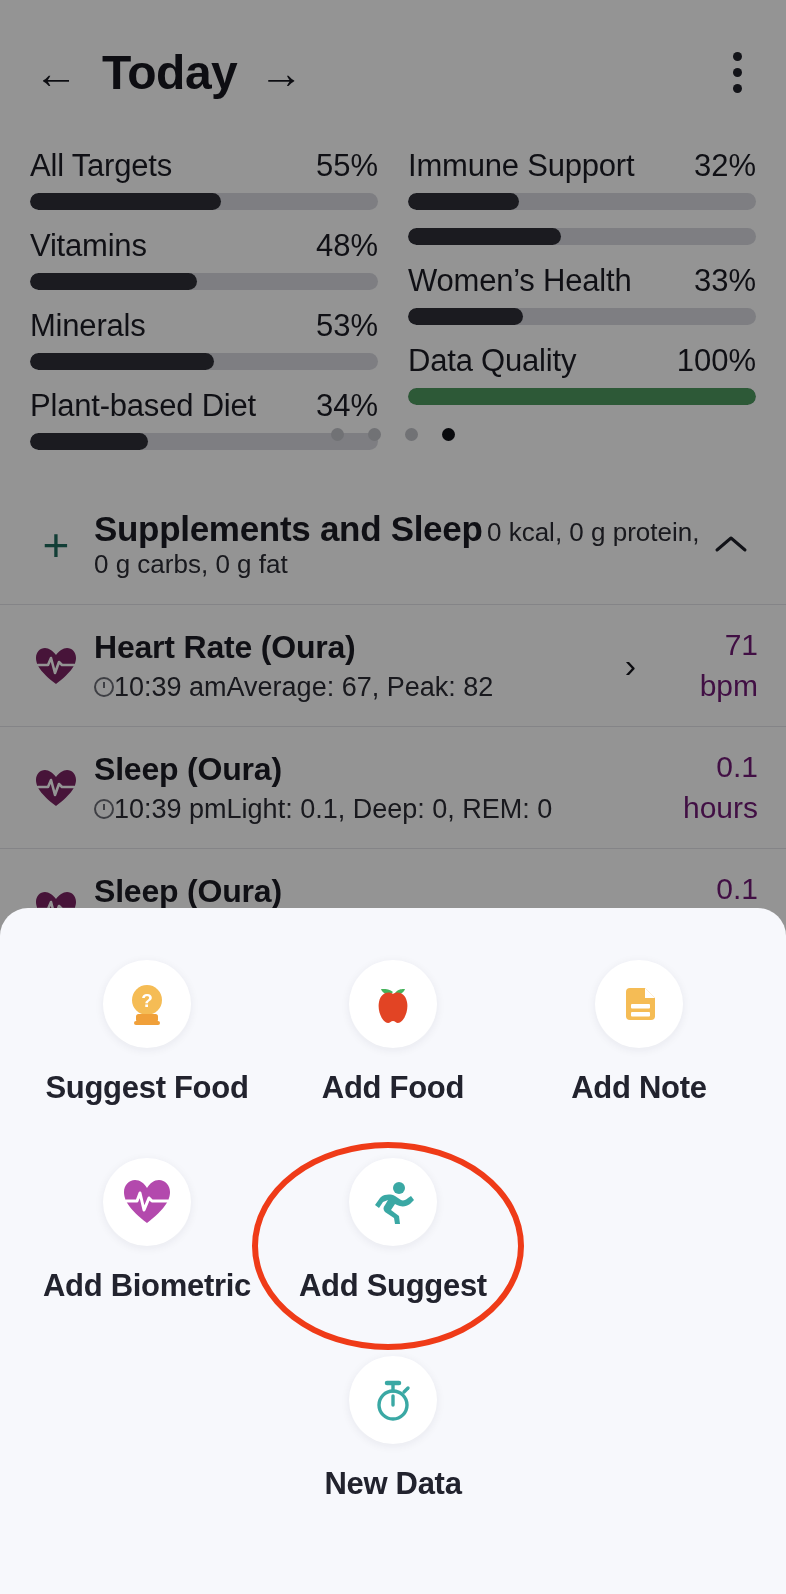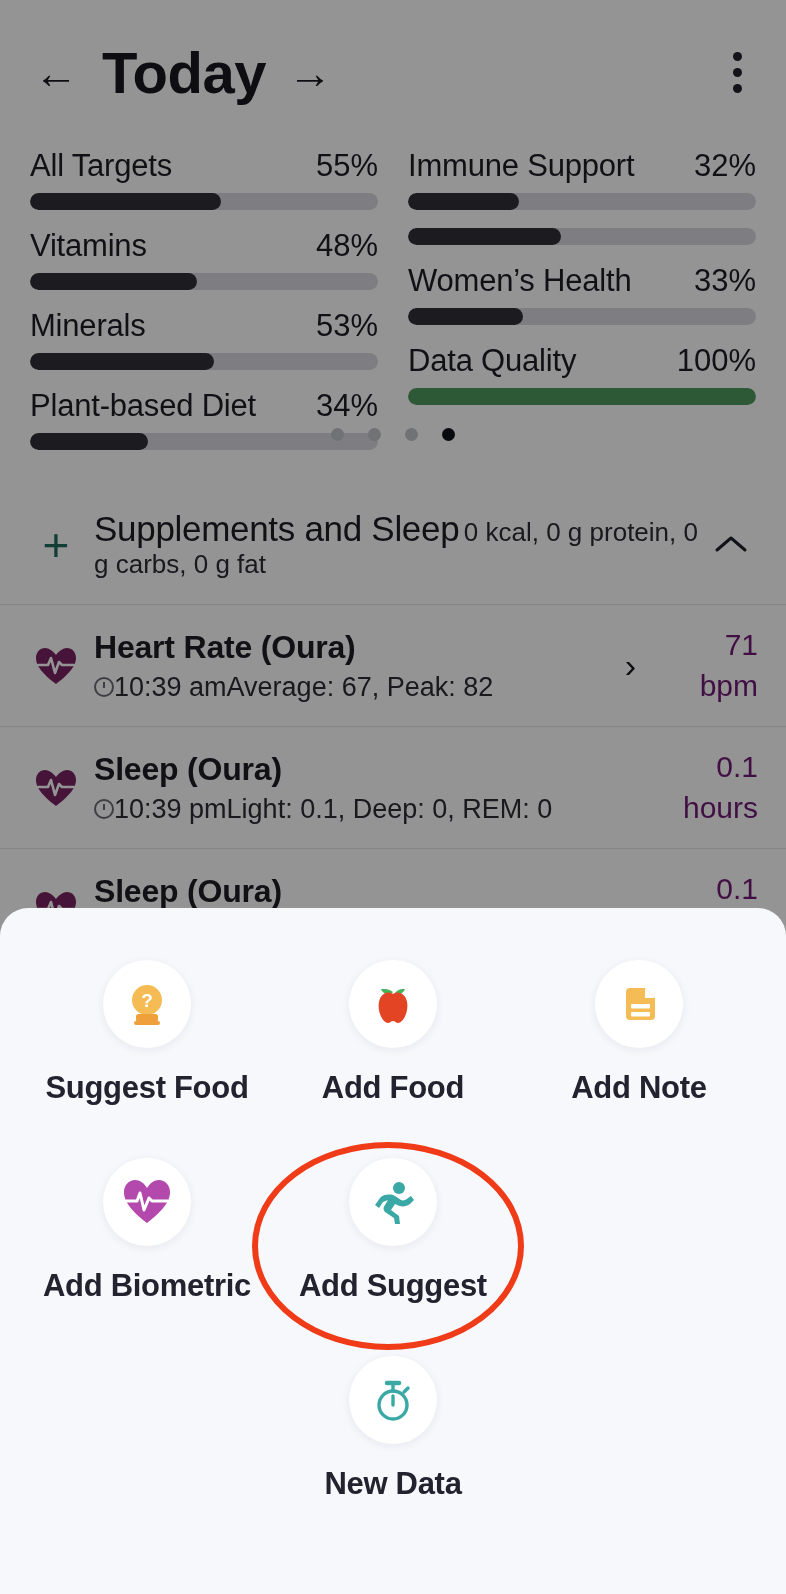--- a/index.html
+++ b/index.html
@@ -48,21 +48,21 @@
 
   .nav-arrow {
     font-size: 44px;
     line-height: 1;
     color: #17181f;
     font-weight: 400;
     padding: 6px 4px;
   }
 
   .page-title {
-    font-size: 58px;
+    font-size: 48px;
     font-weight: 700;
     color: #17181f;
     letter-spacing: -0.5px;
     margin: 0 18px 0 20px;
   }
 
   .overflow-menu {
     margin-left: auto;
     display: flex;
     flex-direction: column;
@@ -152,21 +152,21 @@
     font-size: 46px;
     color: #1f6b5e;
     line-height: 1;
     font-weight: 400;
     width: 56px;
     text-align: center;
   }
   .section-titles { flex: 1; padding-left: 10px; }
   .section-title {
     font-size: 35px;
-    font-weight: 400;
+    font-weight: 700;
     color: #1c1d25;
     letter-spacing: -0.3px;
   }
   .section-sub {
     font-size: 26px;
     color: #2b2c34;
     margin-top: 6px;
   }
   .chev-up {
     width: 54px;

